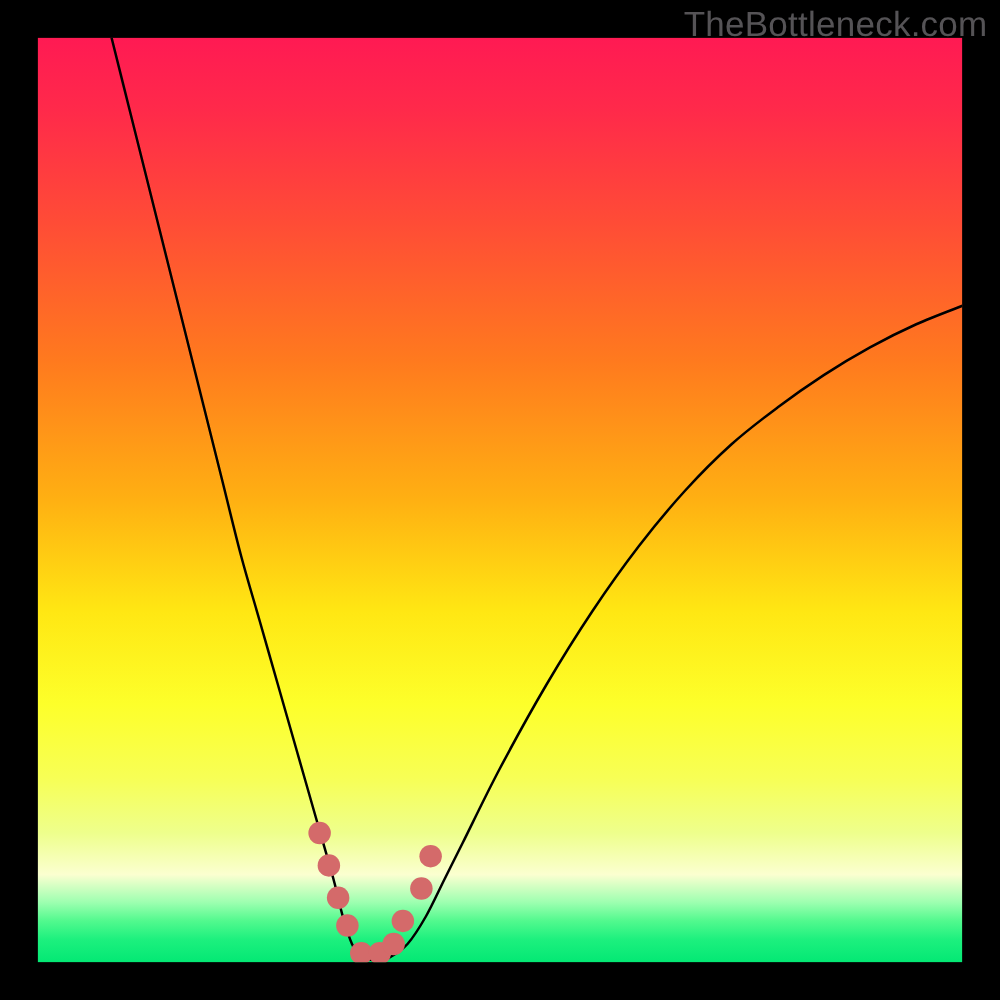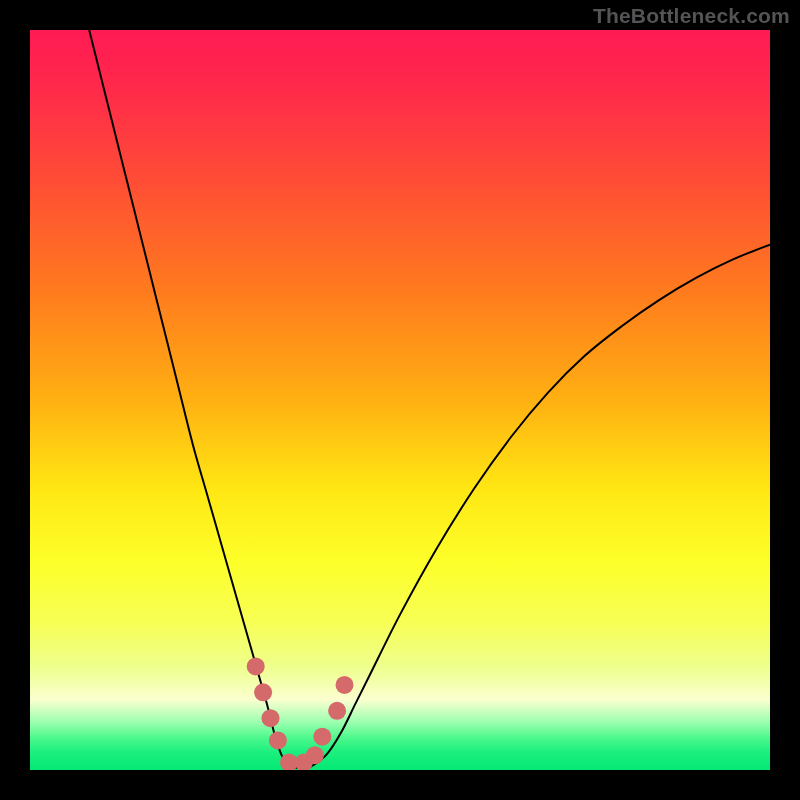--- a/index.html
+++ b/index.html
@@ -37,22 +37,22 @@
     left: 0;
     top: 0;
     width: 100%;
     height: 100%;
   }
   .watermark {
     position: absolute;
     top: 4px;
     right: 10px;
     color: #555356;
-    font-size: 21px;
-    font-weight: 700;
+    font-size: 28px;
+    font-weight: 400;
     letter-spacing: 0.2px;
   }
 </style>
 </head>
 <body>
 
 <div class="frame">
   <div class="watermark">TheBottleneck.com</div>
   <div class="plot">
     <svg class="gradient" viewBox="0 0 740 740" preserveAspectRatio="none">

